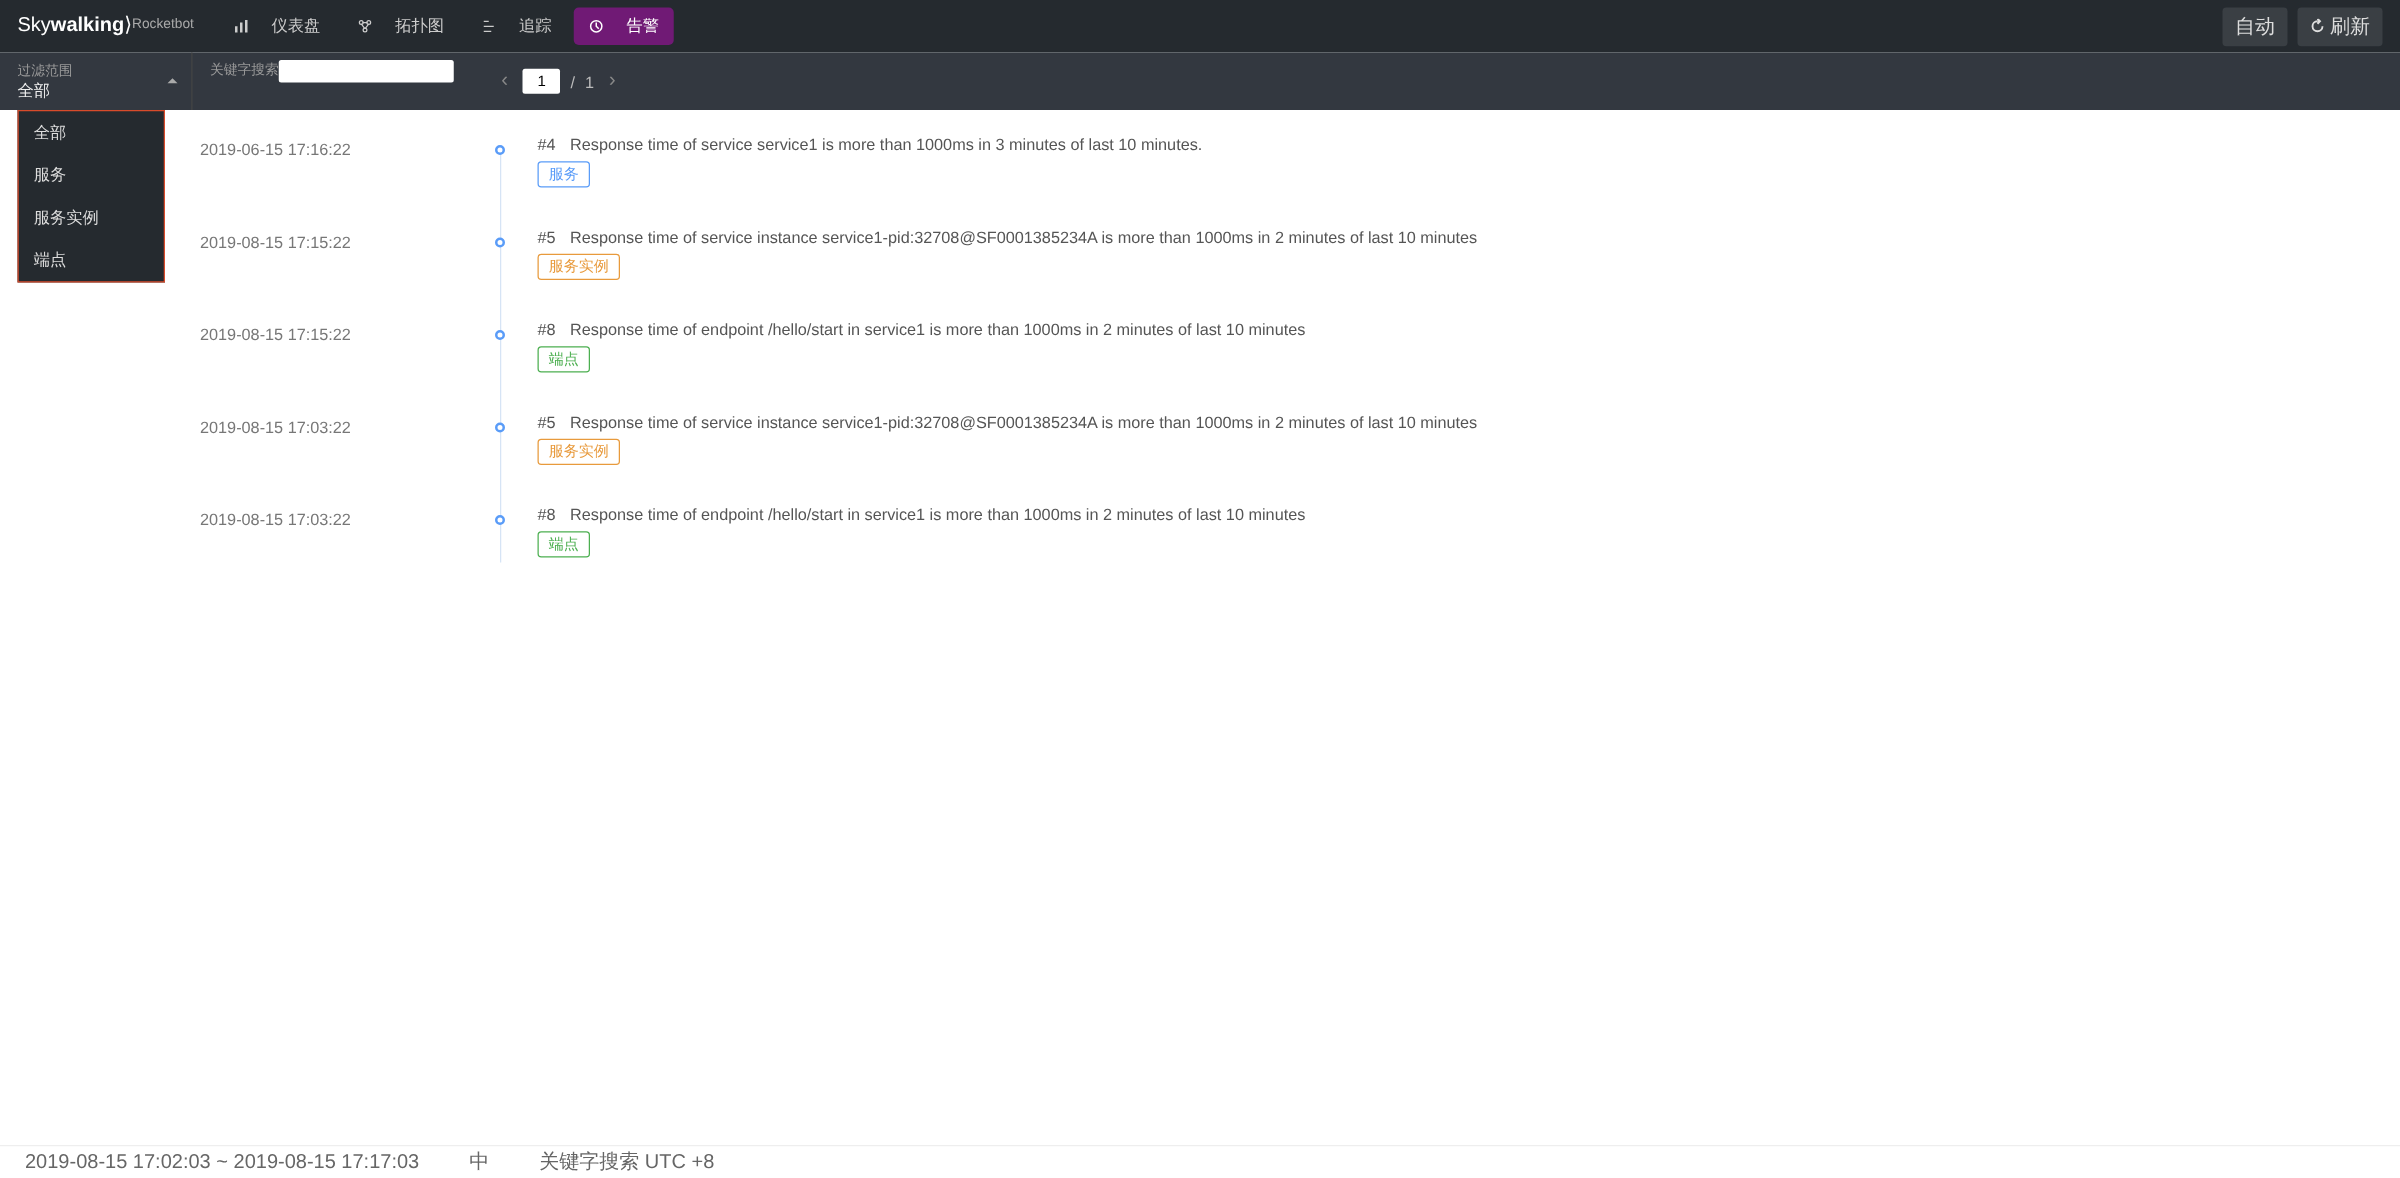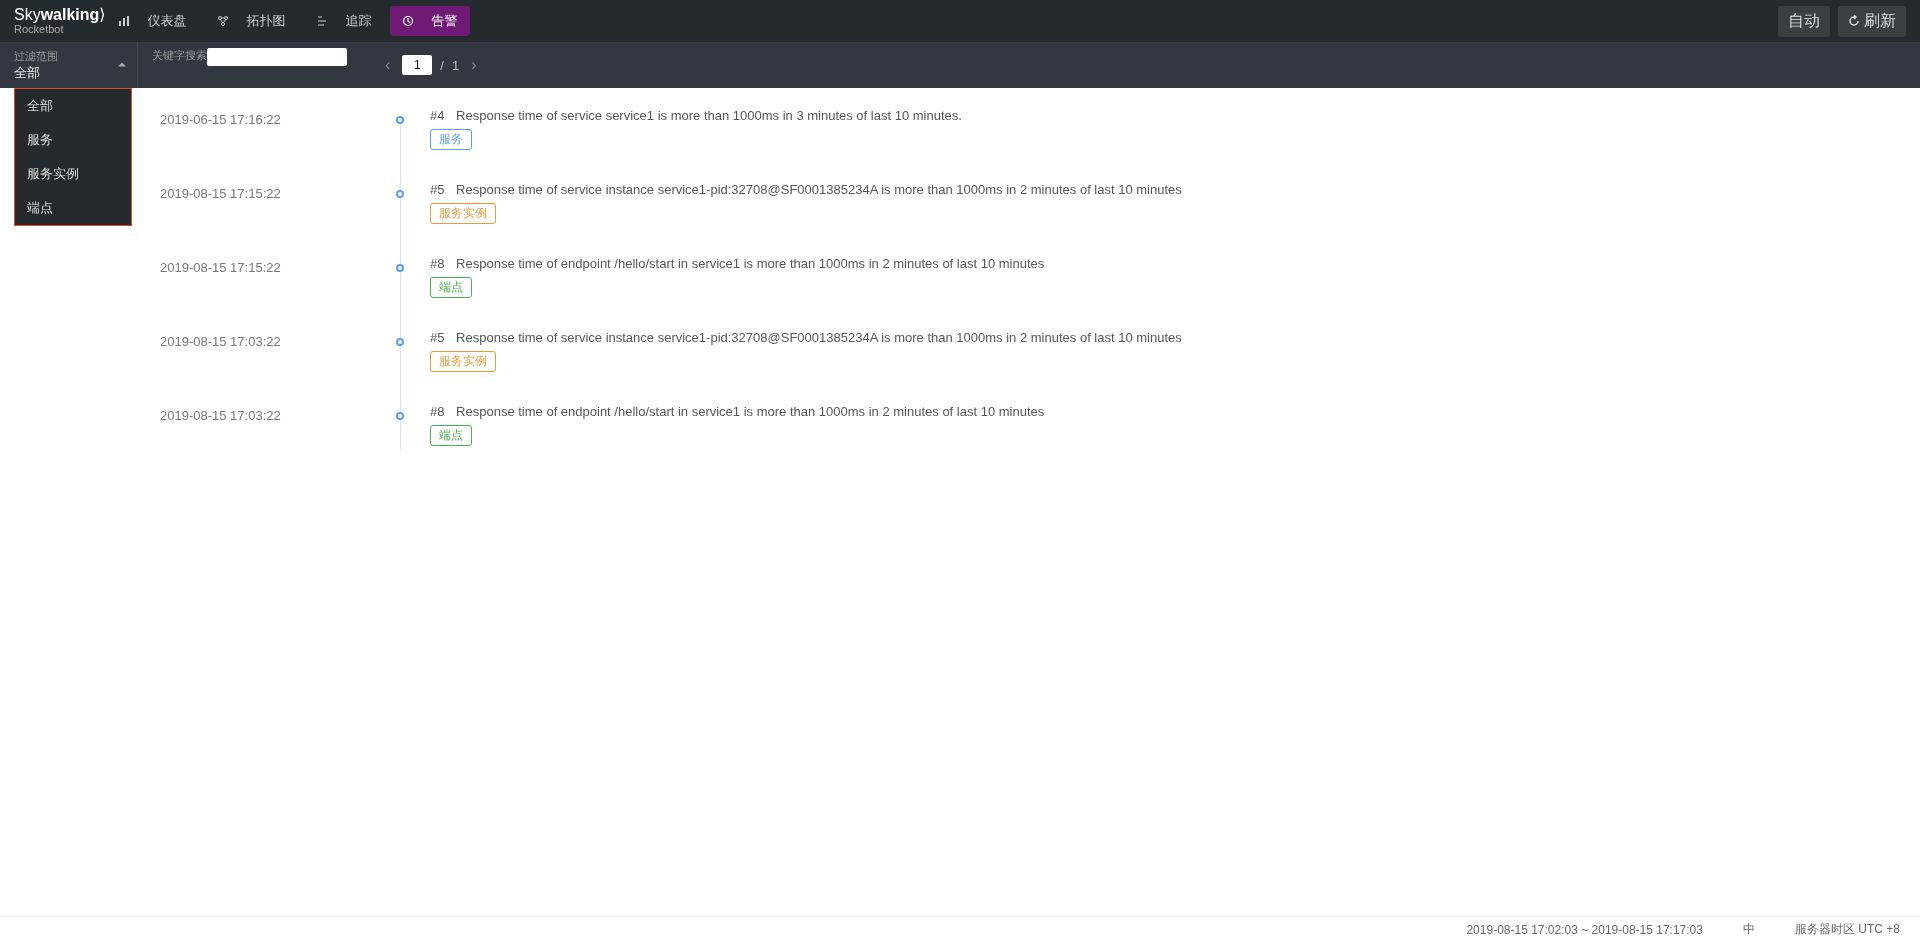--- a/index.html
+++ b/index.html
@@ -1,33 +1,33 @@
 <!DOCTYPE html>
 <html><head>
 <meta charset="utf-8">
 <style>
 * { margin: 0; padding: 0; box-sizing: border-box; }
 body { font-family: -apple-system, "Helvetica Neue", Arial, sans-serif; font-size: 13px; background: #fff; color: #333; }
 
 
 .topnav { background: #252a2f; height: 42px; display: flex; align-items: center; padding: 0 14px; color: #ccc; }
-.logo { display: flex; flex-direction: column; line-height: 1; }
+.logo { display: flex; flex-direction: row; line-height: 1; margin-right: 20px; }
 .logo-main { font-size: 16px; font-weight: 300; color: #fff; }
 .logo-main b { font-weight: 700; }
 .logo-sub { font-size: 11px; color: #aaa; margin-top: 1px; }
 .nav-items { display: flex; gap: 6px; }
 .nav-item { display: flex; align-items: center; gap: 18px; padding: 6px 12px; border-radius: 4px; cursor: pointer; font-size: 13px; color: #ccc; }
 .nav-item.active { background: #701a75; color: #fff; }
 .nav-icon { width: 12px; height: 12px; display: inline-flex; align-items: center; justify-content: center; }
 .topnav-right { margin-left: auto; display: flex; gap: 8px; }
 .btn-dark { background: #3a3f44; color: #ddd; padding: 5px 10px; border-radius: 3px; cursor: pointer; font-size: 16px; display: flex; align-items: center; gap: 4px; }
 
 
 .subbar { background: #333840; height: 46px; display: flex; align-items: stretch; color: #ccc; }
-.filter-scope { width: 138px; padding: 6px 14px; display: flex; flex-direction: column; justify-content: center; border-right: 1px solid #444; position: relative; cursor: pointer; }
+.filter-scope { width: 154px; padding: 6px 14px; display: flex; flex-direction: column; justify-content: center; border-right: 1px solid #444; position: relative; cursor: pointer; }
 .filter-scope-label { font-size: 11px; color: #999; }
 .filter-scope-value { font-size: 13px; color: #eee; }
 .filter-scope-chevron { position: absolute; right: 10px; top: 50%; transform: translateY(-50%); color: #aaa; }
 .keyword-block { padding: 6px 14px; display: flex; justify-content: center; }
 .keyword-label { font-size: 11px; color: #999; margin-bottom: 2px; }
 .keyword-input { width: 140px; height: 18px; background: #fff; border: none; border-radius: 2px; padding: 0 6px; font-size: 12px; }
 .pager { display: flex; align-items: center; gap: 8px; padding: 0 20px; color: #bbb; }
 .pager-arrow { font-size: 16px; cursor: pointer; color: #888; padding: 0 4px; }
 .pager-input { width: 30px; height: 20px; text-align: center; border: none; border-radius: 2px; background: #fff; font-size: 12px; }
 .pager-total { font-size: 13px; }
@@ -45,21 +45,21 @@
 .alarm-dot { width: 8px; height: 8px; border-radius: 50%; border: 2px solid #5a9cf8; background: #fff; position: absolute; left: 236px; top: 8px; }
 .alarm-body { margin-left: 50px; flex: 1; }
 .alarm-title { font-size: 13px; color: #555; margin-bottom: 6px; }
 .alarm-idx { color: #555; margin-right: 8px; }
 .alarm-tag { display: inline-block; padding: 1px 8px; border: 1px solid; border-radius: 3px; font-size: 12px; }
 .tag-service { color: #5a9cf8; border-color: #5a9cf8; }
 .tag-instance { color: #e89a3c; border-color: #e89a3c; }
 .tag-endpoint { color: #4caf50; border-color: #4caf50; }
 
 
-.footer { position: fixed; bottom: 0; left: 0; right: 0; height: 26px; background: #fff; border-top: 1px solid #eee; display: flex; align-items: center; justify-content: flex-end; padding: 0 20px; font-size: 12px; color: #666; gap: 40px; }
+.footer { position: fixed; bottom: 0; left: 0; right: 0; height: 26px; background: #fff; border-top: 1px solid #eee; display: flex; align-items: center; padding: 0 20px; font-size: 16px; color: #666; gap: 40px; }
 .footer .tz { color: #666; }
 </style>
 </head>
 <body>
 
 <div class="topnav">
   <div class="logo">
     <span class="logo-main"><span>Sky</span><b>walking</b><span>⟩</span></span>
     <span class="logo-sub">Rocketbot</span>
   </div>
@@ -175,15 +175,15 @@
         <div class="alarm-dot"></div>
         <div class="alarm-body"><div class="alarm-title"><span class="alarm-idx">#8</span> Response time of endpoint /hello/start in service1 is more than 1000ms in 2 minutes of last 10 minutes</div><span class="alarm-tag tag-endpoint">端点</span></div>
       </div>
     </div>
 </div>
 
 <div class="footer">
   <span>2019-08-15 17:02:03 ~ 2019-08-15 17:17:03</span>
   <span>中</span>
   <span class="tz">
-    <span>服务器时区 UTC</span> <span>+8</span>
+    <span>关键字搜索 UTC</span> <span>+8</span>
   </span>
 </div>
 
 </body></html>

